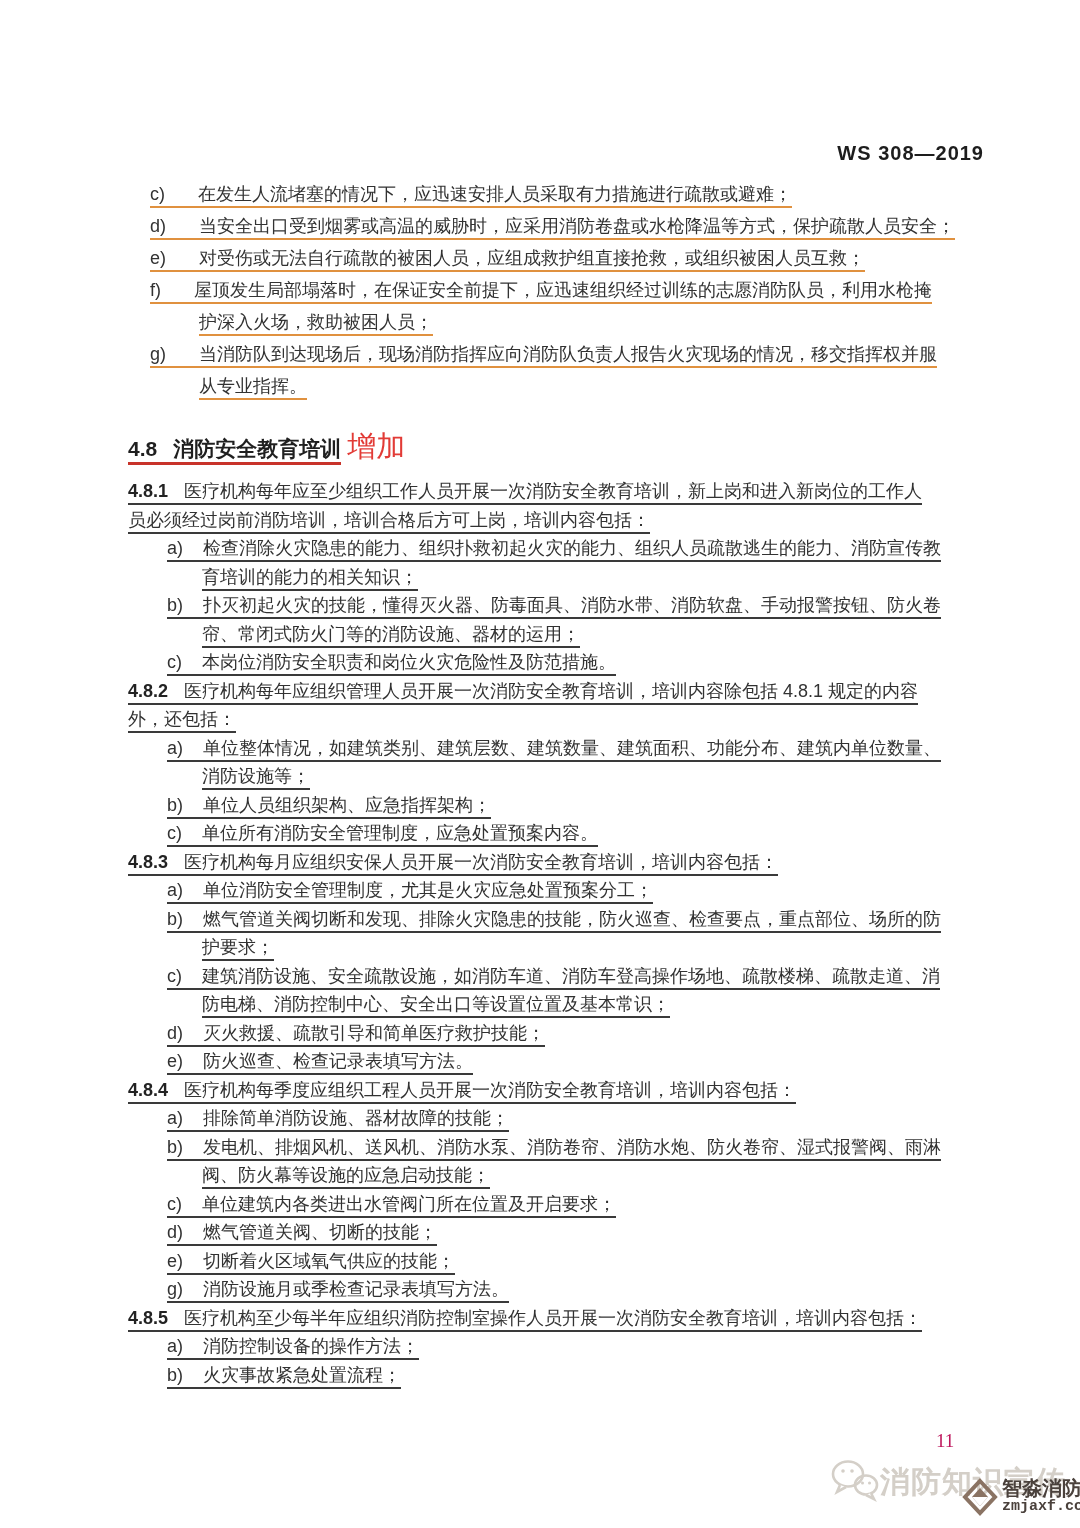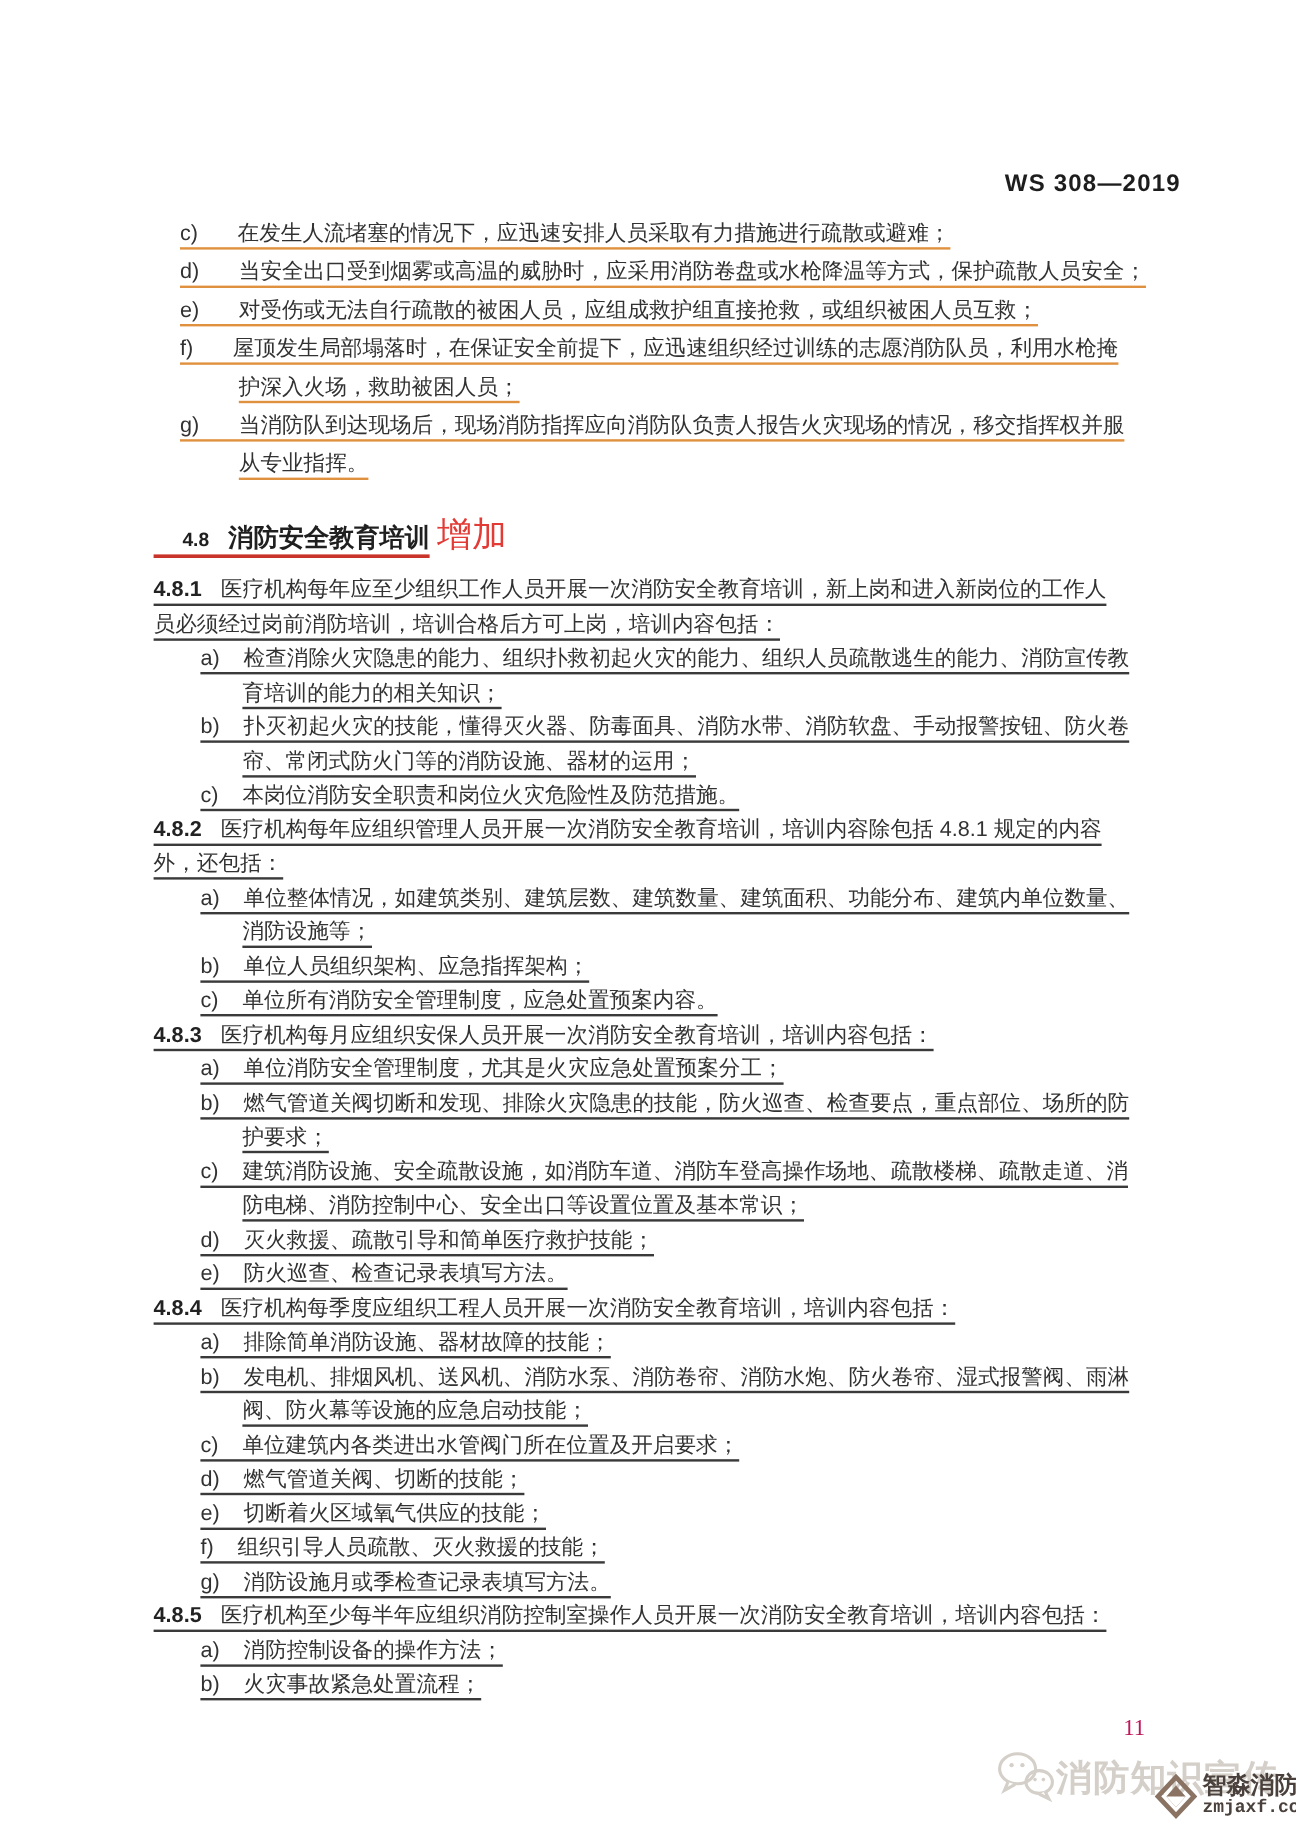--- a/index.html
+++ b/index.html
@@ -26,21 +26,21 @@
 
   
   .intro-list{font-size:18px;line-height:32px;}
   .intro-list .list-item{margin-left:22px;}
   .intro-list .letter{padding-right:33px;}
   .intro-list .cont{margin-left:49px;}
 
   
   .section-heading{margin-top:26px;line-height:36px;white-space:nowrap;}
   .section-heading .head-ul{border-bottom:3px solid #c8332a;padding-bottom:3px;}
-  .section-number{font-size:16px;font-weight:700;color:#1f1f1f;padding-right:16px;margin-left:24px;}
+  .section-number{font-size:21px;font-weight:700;color:#1f1f1f;padding-right:16px;}
   .section-title{font-size:21px;font-weight:700;color:#1f1f1f;}
   .section-annotation{font-size:29px;color:#e23b36;padding-left:6px;font-weight:400;}
 
   
   .subsections{margin-top:8px;font-size:18px;line-height:28.5px;}
   .para .num{font-weight:600;color:#222;padding-right:16px;}
   .sub-list .list-item{margin-left:39px;}
   .sub-list .letter{padding-right:20px;}
   .sub-list .cont{margin-left:35px;}
 
@@ -175,23 +175,20 @@
               <div class="line cont"><span class="ul u-dark"><span>阀、防火幕等设施的应急启动技能；</span></span></div>
             </div>
             <div class="list-item">
               <div class="line"><span class="ul u-dark"><span class="letter">c)</span><span>单位建筑内各类进出水管阀门所在位置及开启要求；</span></span></div>
             </div>
             <div class="list-item">
               <div class="line"><span class="ul u-dark"><span class="letter">d)</span><span>燃气管道关阀、切断的技能；</span></span></div>
             </div>
             <div class="list-item">
               <div class="line"><span class="ul u-dark"><span class="letter">e)</span><span>切断着火区域氧气供应的技能；</span></span></div>
-            </div>
-            <div class="list-item">
-              <div class="line"><span class="ul u-dark"><span class="letter">f)</span><span>组织引导人员疏散、灭火救援的技能；</span></span></div>
             </div>
             <div class="list-item">
               <div class="line"><span class="ul u-dark"><span class="letter">g)</span><span>消防设施月或季检查记录表填写方法。</span></span></div>
             </div>
           </div>
         </div>
         <div class="subsection">
           <div class="para">
             <div class="line"><span class="ul u-dark"><span class="num">4.8.5</span><span>医疗机构至少每半年应组织消防控制室操作人员开展一次消防安全教育培训，培训内容包括：</span></span></div>
           </div>

